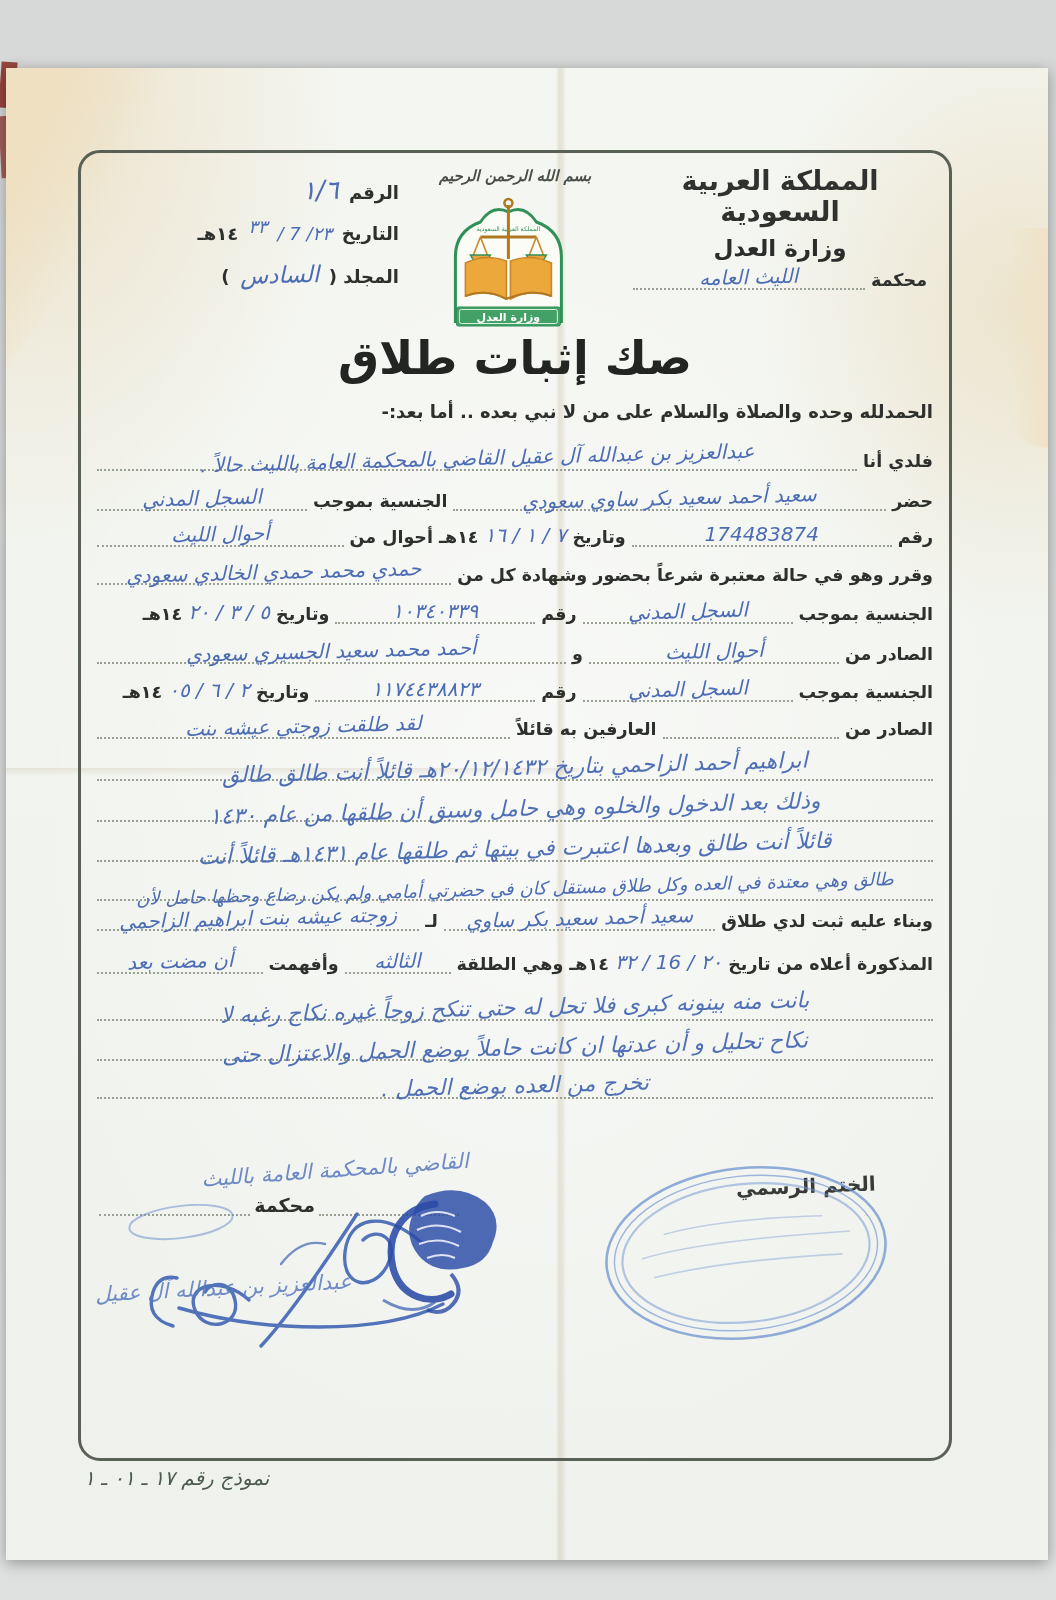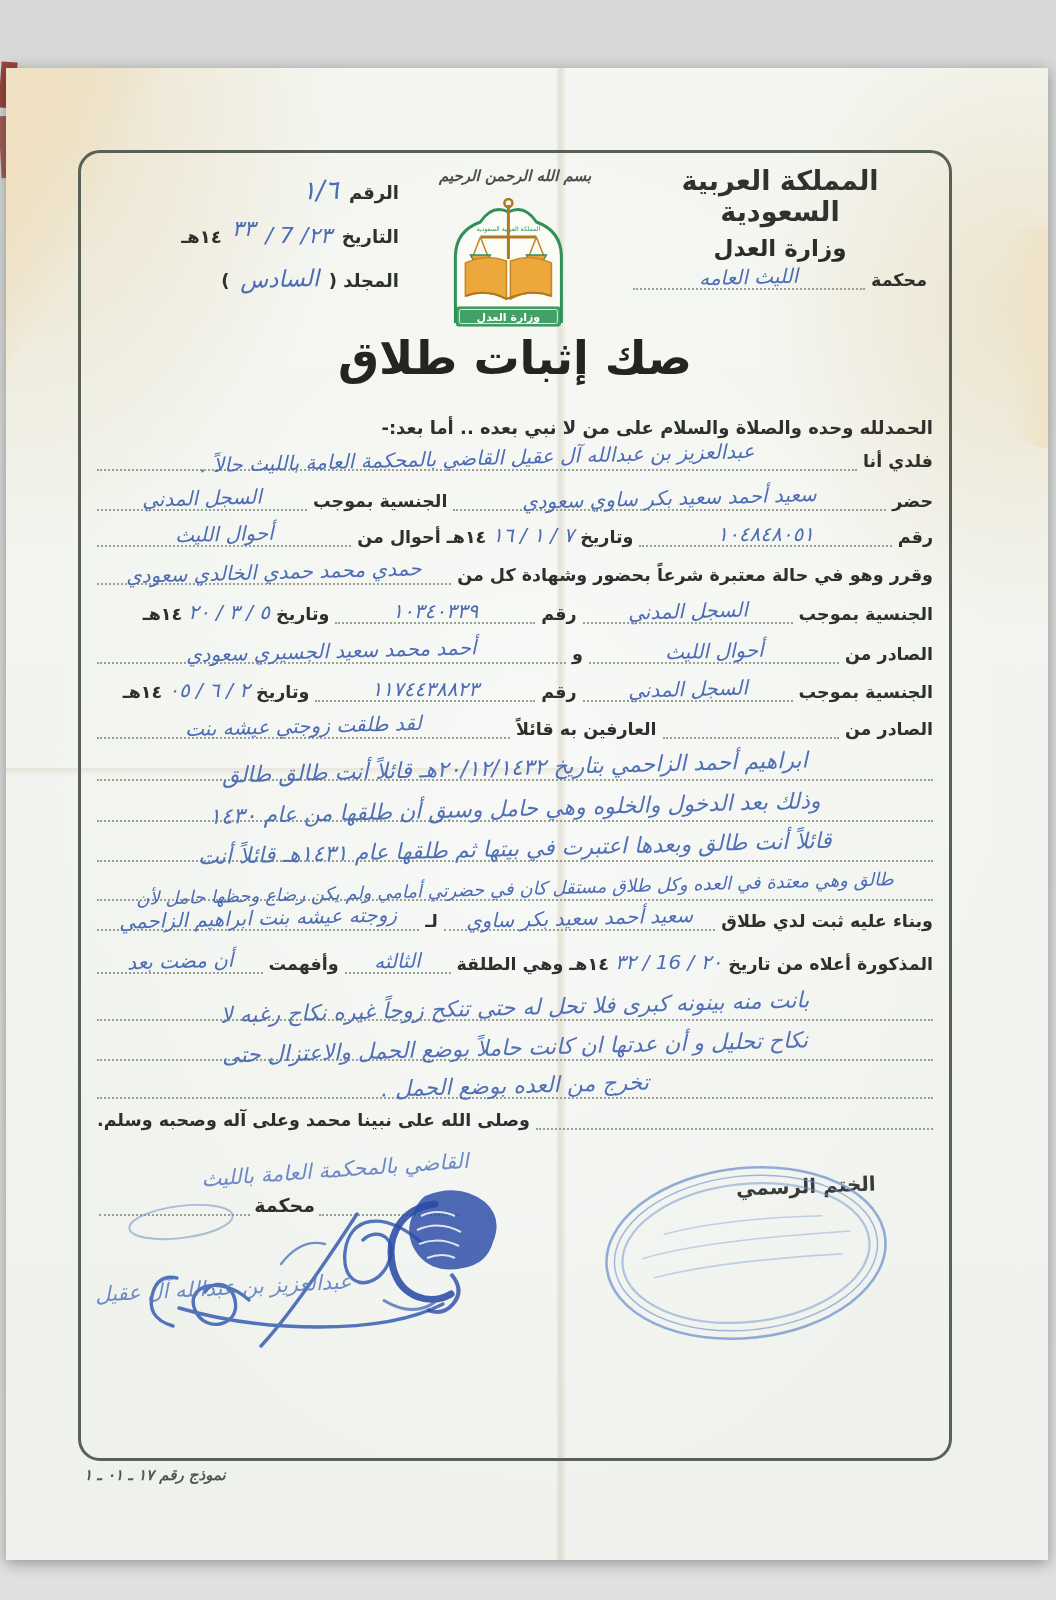--- a/index.html
+++ b/index.html
@@ -41,41 +41,41 @@
   .hwline{font-size:22px;color:#5070b6;letter-spacing:.5px;}
   
   .hdr-right{position:absolute;right:14px;top:12px;text-align:center;width:310px;}
   .kingdom{font-size:27px;font-weight:bold;color:#30322f;}
   .ministry{font-size:23px;font-weight:bold;color:#2b2d2a;margin-top:8px;}
   .doccode{font-size:19px;font-weight:bold;color:#3a3d39;margin-top:8px;}
   .court-row{display:flex;align-items:flex-end;gap:6px;margin-top:6px;padding:0 8px;}
   .hdr-left{position:absolute;left:18px;top:22px;width:300px;}
   .hdr-left .item{display:flex;align-items:baseline;gap:10px;margin-bottom:18px;}
   .hdr-left .lbl{font-size:18px;}
-  .hdr-left .hw{font-size:22px;}
+  .hdr-left .hw{font-size:18px;}
   .sup{position:relative;top:-7px;font-size:19px;}
   .bismillah{position:absolute;left:50%;transform:translateX(-50%);top:14px;
     font-size:15px;font-weight:bold;font-style:italic;color:#4a4f49;white-space:nowrap;}
   .emblem{position:absolute;left:50%;transform:translateX(-55%);top:42px;}
   .title{position:absolute;left:0;right:0;top:178px;text-align:center;
     font-size:46px;font-weight:bold;color:#232523;letter-spacing:1px;}
-  .preamble{position:absolute;right:16px;top:264px;font-size:18px;font-weight:bold;color:#2d302c;}
+  .preamble{position:absolute;right:16px;top:248px;font-size:18px;font-weight:bold;color:#2d302c;}
   
   .sig-zone{position:absolute;left:0;right:0;top:995px;height:300px;}
   .stamp-label{position:absolute;left:655px;top:26px;font-size:20px;font-weight:bold;
     color:#383b37;transform:rotate(-2deg);}
   .oval-stamp{position:absolute;left:515px;top:8px;}
   .judge-line{position:absolute;left:8px;top:14px;width:380px;font-size:21px;color:#6d89c6;
     font-style:italic;transform:rotate(-4deg);white-space:nowrap;}
   .court-bottom{position:absolute;left:18px;top:46px;width:360px;display:flex;align-items:flex-end;gap:4px;}
   .big-sign{position:absolute;left:40px;top:56px;}
   .seal{position:absolute;left:282px;top:34px;}
   .lower-scrawl{position:absolute;left:14px;top:128px;font-size:21px;color:#587ac0;
     font-style:italic;letter-spacing:2px;transform:rotate(-3deg);opacity:.85;white-space:nowrap;}
-  .form-number{position:absolute;left:78px;top:1398px;font-size:15px;color:#4d5b4d;font-style:italic;font-weight:bold;}
+  .form-number{position:absolute;left:78px;top:1398px;font-size:20px;color:#4d5b4d;font-style:italic;}
 </style>
 </head>
 <body>
 
 <div class="red-mark" style="left:0;top:62px;width:16px;height:46px;transform:rotate(4deg);"></div>
 <div class="red-mark" style="left:0;top:116px;width:11px;height:62px;transform:rotate(-3deg);opacity:.7;"></div>
 
 <div class="paper">
   <div class="corner-fold"></div>
   <div class="edge-patch"></div>
@@ -141,21 +141,21 @@
 
     <div class="row" style="top:328px;">
       <span class="lbl">حضر</span>
       <span class="fill"><span class="hw tilt">سعيد أحمد سعيد بكر ساوي سعودي</span></span>
       <span class="lbl">الجنسية بموجب</span>
       <span class="fill" style="max-width:210px;"><span class="hw tilt">السجل المدني</span></span>
     </div>
 
     <div class="row" style="top:364px;">
       <span class="lbl">رقم</span>
-      <span class="fill" style="max-width:260px;"><span class="hw">١٠٤٨٤٨٠٥١</span></span>
+      <span class="fill" style="max-width:260px;"><span class="hw">174483874</span></span>
       <span class="lbl">وتاريخ</span>
       <span class="hw">٧ / ١ / ١٦</span>
       <span class="lbl">١٤هـ أحوال من</span>
       <span class="fill"><span class="hw tilt">أحوال الليث</span></span>
     </div>
 
     <div class="row" style="top:402px;">
       <span class="lbl">وقرر وهو في حالة معتبرة شرعاً بحضور وشهادة كل من</span>
       <span class="fill"><span class="hw tilt">حمدي محمد حمدي الخالدي سعودي</span></span>
     </div>
@@ -226,24 +226,20 @@
     <div class="row" style="top:830px;height:38px;">
       <span class="fill"><span class="hw hwline tilt">بانت منه بينونه كبرى فلا تحل له حتى تنكح زوجاً غيره نكاح رغبه لا</span></span>
     </div>
     <div class="row" style="top:870px;height:38px;">
       <span class="fill"><span class="hw hwline tilt">نكاح تحليل و أن عدتها ان كانت حاملاً بوضع الحمل والاعتزال حتى</span></span>
     </div>
     <div class="row" style="top:908px;height:38px;">
       <span class="fill"><span class="hw hwline tilt">تخرج من العده بوضع الحمل .</span></span>
     </div>
 
-    <div class="row" style="top:947px;">
-      <span class="fill"></span>
-      <span class="lbl">وصلى الله على نبينا محمد وعلى آله وصحبه وسلم.</span>
-    </div>
 
     <div class="sig-zone">
       <div class="judge-line">القاضي بالمحكمة العامة بالليث</div>
 
       <div class="court-bottom">
         <span class="fill" style="max-width:140px;"></span>
         <span class="lbl" style="font-size:19px;">محكمة</span>
         <span class="fill"></span>
       </div>
 

